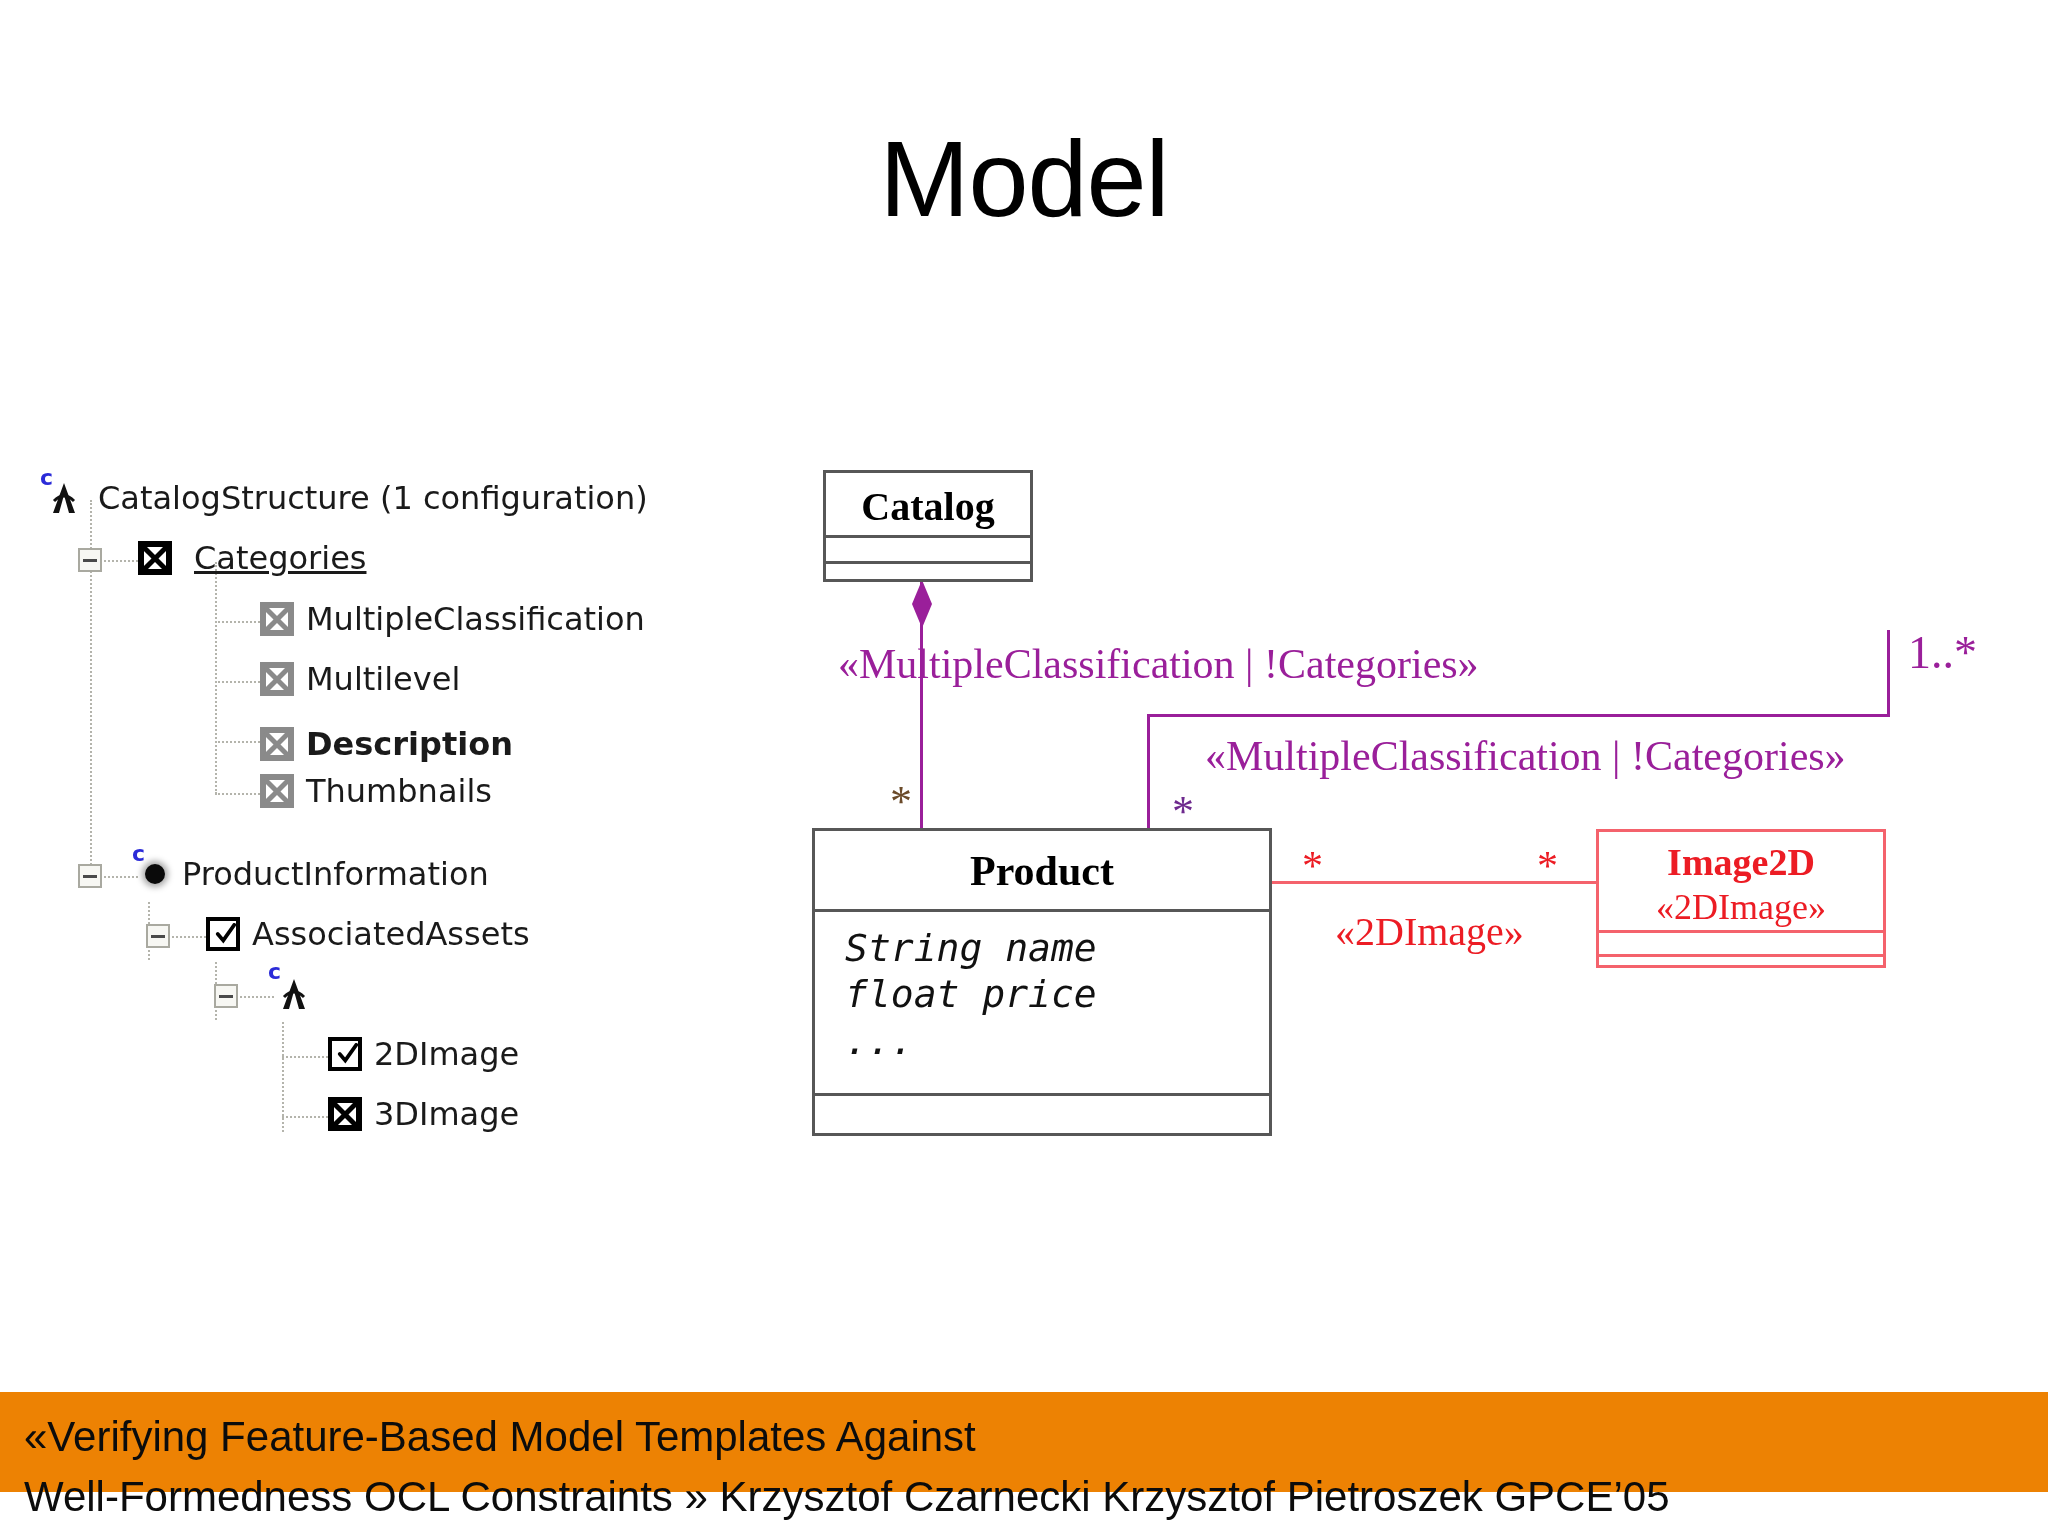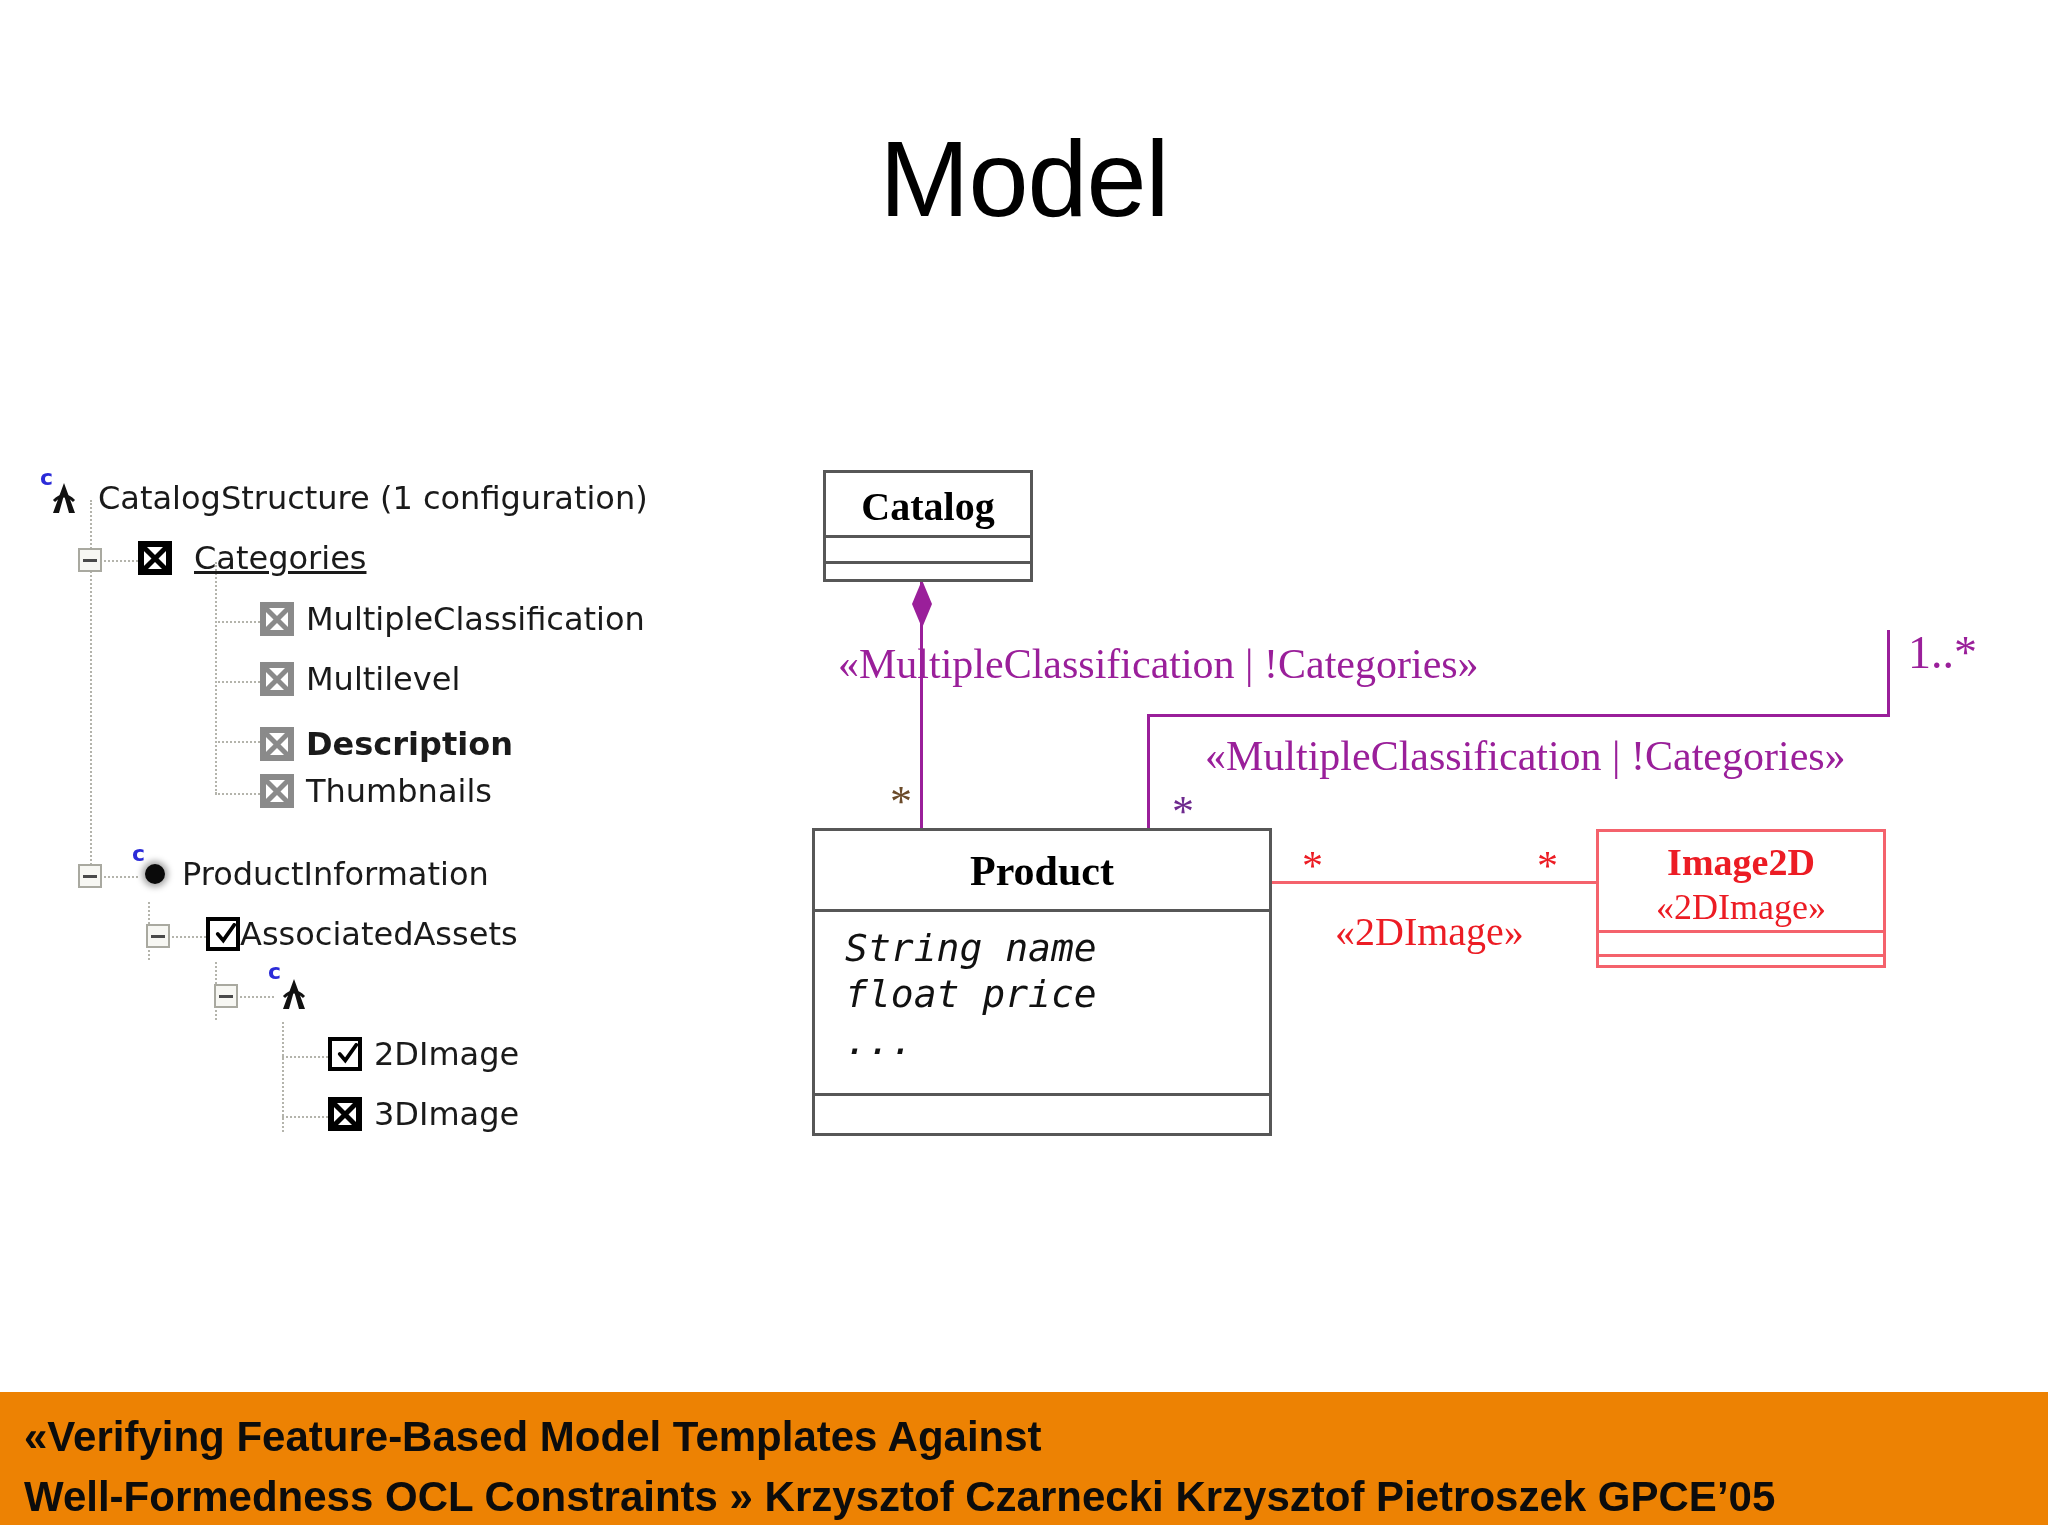--- a/index.html
+++ b/index.html
@@ -154,23 +154,22 @@
     position:absolute;
     font-family:"Liberation Serif", serif;
     color:#9a1f9a;
     white-space:nowrap;
     line-height:1;
   }
   .stereo-label.red{color:#ec1c24;}
 
   
   #footer-banner{
-    position:absolute;left:0;top:1392px;width:2048px;height:133px;
+    position:absolute;left:0;top:1392px;width:2048px;height:100px;
     background:#ed8203;
-    font-weight:bold;
   }
   .footer-line{
     position:absolute;left:24px;
     font-family:"Liberation Sans", sans-serif;
     font-size:42px;
     color:#0c0c0c;
     white-space:nowrap;
     line-height:1;
   }
 </style>
@@ -256,21 +255,21 @@
       <span class="tree-label" style="margin-left:10px;">ProductInformation</span>
     </div>
 
     <div class="expander" style="left:146px;top:924px;"></div>
     <div class="tree-row" style="left:206px;top:906px;">
       <div class="checkbox">
         <svg class="tick" viewBox="0 0 24 24">
           <path d="M3 12 L9 19 L21 2" stroke="#000" stroke-width="4" fill="none" stroke-linecap="round"></path>
         </svg>
       </div>
-      <span class="tree-label" style="text-align:right;">AssociatedAssets</span>
+      <span class="tree-label" style="margin-left:12px;text-align:right;">AssociatedAssets</span>
     </div>
 
     <div class="expander" style="left:214px;top:984px;"></div>
     <div class="tree-row" style="left:274px;top:966px;">
       <div class="group-icon">
         <span class="sup-c" style="left:-6px;top:-14px;">c</span>
         <svg width="40" height="38" viewBox="0 0 40 38">
           <path d="M20 4 L9 34 L15 34 L20 16 L25 34 L31 34 Z" fill="#111"></path>
           <path d="M10 22 Q20 12 30 22" stroke="#111" stroke-width="3" fill="none"></path>
         </svg>

